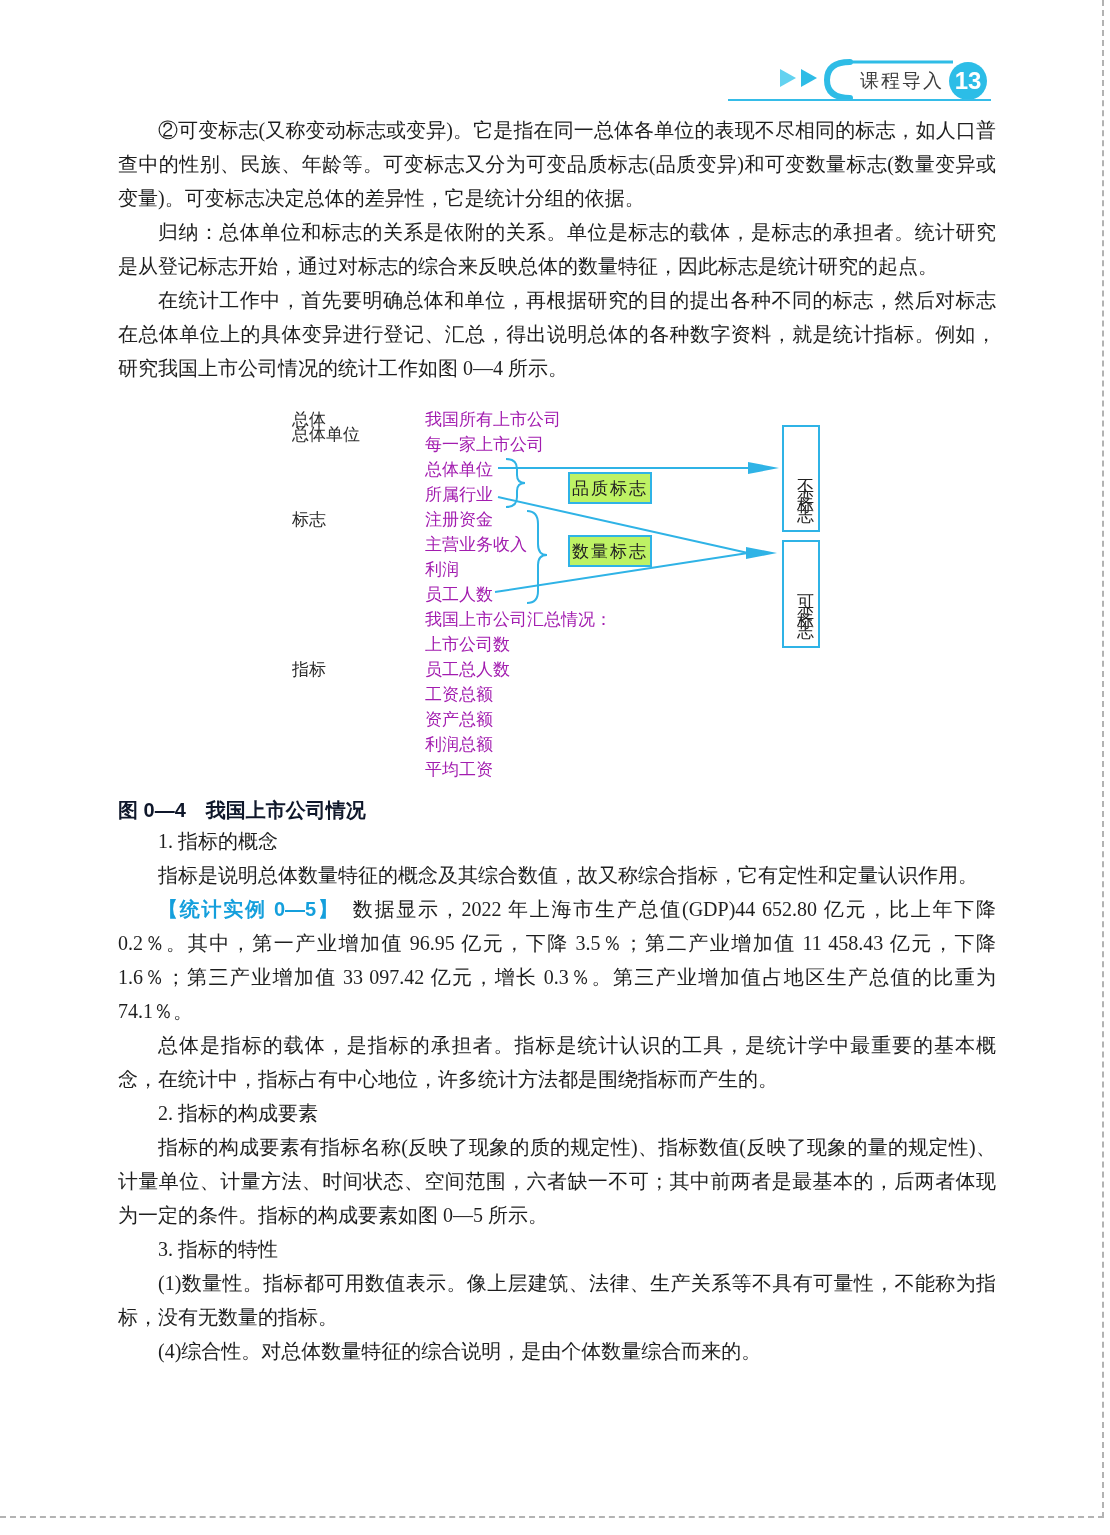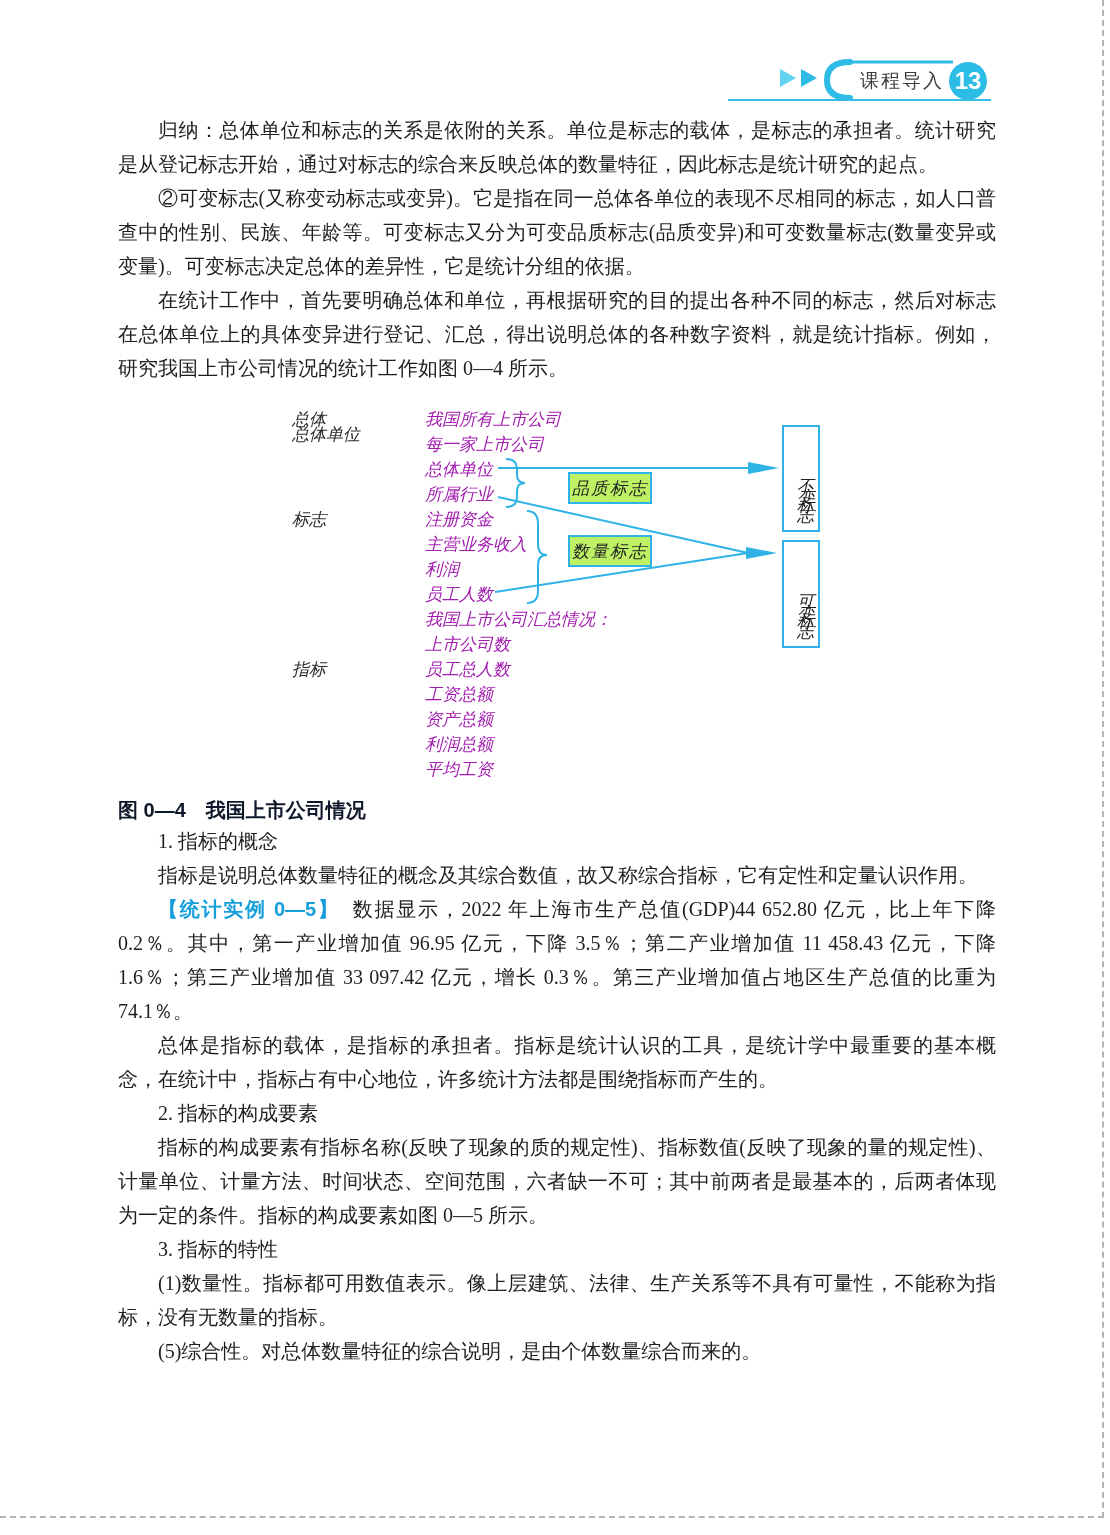--- a/index.html
+++ b/index.html
@@ -25,21 +25,21 @@
   }
   .header-underline{position:absolute;left:728px;top:99px;width:263px;height:2px;background:#35bce8;}
   
   .content{
     position:absolute;left:118px;top:113px;width:878px;
     font-size:20px;line-height:34px;text-align:justify;
   }
   .content p{margin:0;text-indent:2em;}
   
   .figure{margin:22px 0 0 0;}
-  .diagram{position:relative;width:878px;height:375px;font-size:17px;line-height:25px;text-align:left;font-style:italic;}
+  .diagram{position:relative;width:878px;height:375px;font-size:17px;line-height:25px;text-align:left;}
   .diagram-lines{position:absolute;left:0;top:0;}
   .dg-label{
     position:absolute;left:174px;font-family:"Liberation Sans", sans-serif;
     color:#2a2a2a;white-space:nowrap;
   }
   .dg-items{position:absolute;left:307px;top:0;}
   .dg-items span{display:block;white-space:nowrap;color:#a21caf;}
   .dg-box{
     position:absolute;left:450px;width:84px;height:32px;border:2px solid #2fb3e6;background:#bef264;
     display:flex;align-items:center;justify-content:center;box-sizing:border-box;
@@ -72,22 +72,22 @@
     <path d="M 80,7 Q 57,7 57,25 Q 57,43 80,43" stroke="#2ebce6" stroke-width="6" fill="none" stroke-linecap="round"></path>
     <path d="M 78,7 L 183,7" stroke="#2ebce6" stroke-width="3" fill="none"></path>
   </svg>
   <span class="tab-label">课程导入</span>
   <span class="page-circle">13</span>
   <div class="header-underline"></div>
 </div>
 
 <div class="content">
 
+  <p>②可变标志(又称变动标志或变异)。它是指在同一总体各单位的表现不尽相同的标志，如人口普查中的性别、民族、年龄等。可变标志又分为可变品质标志(品质变异)和可变数量标志(数量变异或变量)。可变标志决定总体的差异性，它是统计分组的依据。</p>
   <p>归纳：总体单位和标志的关系是依附的关系。单位是标志的载体，是标志的承担者。统计研究是从登记标志开始，通过对标志的综合来反映总体的数量特征，因此标志是统计研究的起点。</p>
-  <p>②可变标志(又称变动标志或变异)。它是指在同一总体各单位的表现不尽相同的标志，如人口普查中的性别、民族、年龄等。可变标志又分为可变品质标志(品质变异)和可变数量标志(数量变异或变量)。可变标志决定总体的差异性，它是统计分组的依据。</p>
   <p>在统计工作中，首先要明确总体和单位，再根据研究的目的提出各种不同的标志，然后对标志在总体单位上的具体变异进行登记、汇总，得出说明总体的各种数字资料，就是统计指标。例如，研究我国上市公司情况的统计工作如图 0—4 所示。</p>
 
   <figure class="figure">
     <div class="diagram">
 
       <svg class="diagram-lines" width="878" height="375" viewBox="0 0 878 375">
 
         <line x1="380" y1="61" x2="632" y2="61" stroke="#2fb3e6" stroke-width="2"></line>
         <polygon points="630,55 661,61 630,67" fill="#2fb3e6"></polygon>
 
@@ -136,17 +136,17 @@
   <p>1. 指标的概念</p>
   <p>指标是说明总体数量特征的概念及其综合数值，故又称综合指标，它有定性和定量认识作用。</p>
 
   <p><span class="example-tag">【统计实例 0—5】</span><span>数据显示，2022 年上海市生产总值(GDP)44 652.80 亿元，比上年下降 0.2％。其中，第一产业增加值 96.95 亿元，下降 3.5％；第二产业增加值 11 458.43 亿元，下降 1.6％；第三产业增加值 33 097.42 亿元，增长 0.3％。第三产业增加值占地区生产总值的比重为 74.1％。</span></p>
 
   <p>总体是指标的载体，是指标的承担者。指标是统计认识的工具，是统计学中最重要的基本概念，在统计中，指标占有中心地位，许多统计方法都是围绕指标而产生的。</p>
   <p>2. 指标的构成要素</p>
   <p>指标的构成要素有指标名称(反映了现象的质的规定性)、指标数值(反映了现象的量的规定性)、计量单位、计量方法、时间状态、空间范围，六者缺一不可；其中前两者是最基本的，后两者体现为一定的条件。指标的构成要素如图 0—5 所示。</p>
   <p>3. 指标的特性</p>
   <p>(1)数量性。指标都可用数值表示。像上层建筑、法律、生产关系等不具有可量性，不能称为指标，没有无数量的指标。</p>
-  <p>(5)综合性。对总体数量特征的综合说明，是由个体数量综合而来的。</p>
+  <p>(4)综合性。对总体数量特征的综合说明，是由个体数量综合而来的。</p>
 </div>
 
 <div class="edge-right"></div>
 <div class="edge-bottom"></div>
 
 </body></html>

